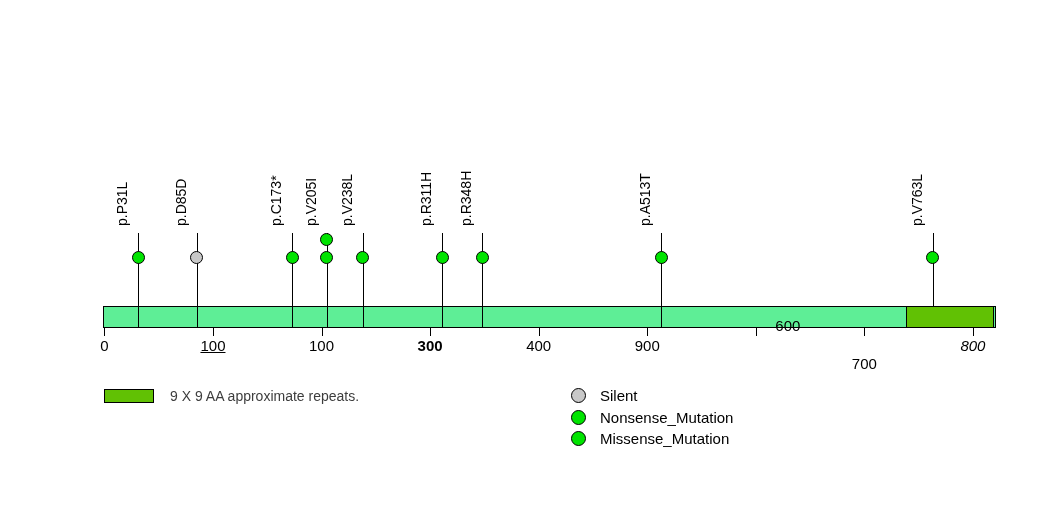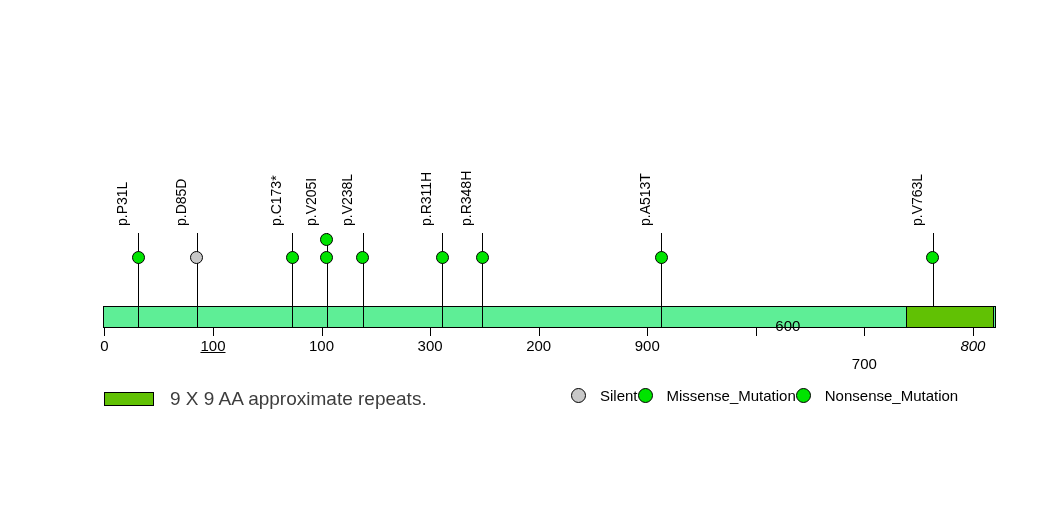--- a/index.html
+++ b/index.html
@@ -48,28 +48,28 @@
     left:104px;top:388px;
     display:flex;align-items:center;
   }
   .legend-domain-swatch{
     width:50px;height:14px;
     border:1px solid #000;
     box-sizing:border-box;
   }
   .legend-domain-label{
     margin-left:16px;
-    font-size:19px;
+    font-size:14px;
     color:#3d3d3d;
     white-space:nowrap;
   }
   .legend-mutations{
     position:absolute;
     left:571px;top:385px;
-    display:flex;flex-direction:row;
+    display:flex;flex-direction:column;
   }
   .legend-mut-row{
     display:flex;align-items:center;
     height:21.5px;
   }
   .legend-mut-swatch{
     width:15px;height:15px;
     border:1px solid #000;
     border-radius:50%;
     box-sizing:border-box;
@@ -87,23 +87,23 @@
 <div class="canvas">
   <div id="plot-area">
       <div class="backbone" style="left: 103.4px; top: 306px; width: 892.274px; height: 22px; background: rgb(94, 238, 150);"></div>
       <div class="axis-tick" style="left: 104.4px; top: 328px; height: 8px;"></div>
       <div class="axis-tick-label" style="left: 104.4px; top: 337px;">0</div>
       <div class="axis-tick" style="left: 212.97px; top: 328px; height: 8px;"></div>
       <div class="axis-tick-label" style="left: 212.97px; top: 337px; text-decoration: underline;">100</div>
       <div class="axis-tick" style="left: 321.54px; top: 328px; height: 8px;"></div>
       <div class="axis-tick-label" style="left: 321.54px; top: 337px;">100</div>
       <div class="axis-tick" style="left: 430.11px; top: 328px; height: 8px;"></div>
-      <div class="axis-tick-label" style="left: 430.11px; top: 337px;">300</div>
+      <div class="axis-tick-label" style="left: 430.11px; top: 337px; font-weight: bold;">300</div>
       <div class="axis-tick" style="left: 538.68px; top: 328px; height: 8px;"></div>
-      <div class="axis-tick-label" style="left: 538.68px; top: 337px;">200</div>
+      <div class="axis-tick-label" style="left: 538.68px; top: 337px;">400</div>
       <div class="axis-tick" style="left: 647.25px; top: 328px; height: 8px;"></div>
       <div class="axis-tick-label" style="left: 647.25px; top: 337px;">900</div>
       <div class="axis-tick" style="left: 755.82px; top: 328px; height: 8px;"></div>
       <div class="axis-tick-label" style="left: 755.82px; top: 317px; margin-left: 32px;">600</div>
       <div class="axis-tick" style="left: 864.39px; top: 328px; height: 8px;"></div>
       <div class="axis-tick-label" style="left: 864.39px; top: 355px;">700</div>
       <div class="axis-tick" style="left: 972.96px; top: 328px; height: 8px;"></div>
       <div class="axis-tick-label" style="left: 972.96px; top: 337px; font-style: italic;">800</div>
       <div class="stem" style="left: 138.057px; top: 233px; height: 95px;"></div>
       <div class="stem" style="left: 196.685px; top: 233px; height: 95px;"></div>
@@ -141,20 +141,20 @@
     <div class="legend-domain-label">9 X 9 AA approximate repeats.</div>
   </div>
 
   <div class="legend-mutations" id="legend-mutations">
       <div class="legend-mut-row">
         <div class="legend-mut-swatch" style="background: rgb(200, 200, 200);"></div>
         <div class="legend-mut-label">Silent</div>
       </div>
       <div class="legend-mut-row">
         <div class="legend-mut-swatch" style="background: rgb(0, 228, 0);"></div>
-        <div class="legend-mut-label">Missense_Mutation</div>
+        <div class="legend-mut-label">Nonsense_Mutation</div>
       </div>
       <div class="legend-mut-row">
         <div class="legend-mut-swatch" style="background: rgb(0, 228, 0);"></div>
-        <div class="legend-mut-label">Nonsense_Mutation</div>
+        <div class="legend-mut-label">Missense_Mutation</div>
       </div>
     </div>
 </div>
 
 </body></html>

